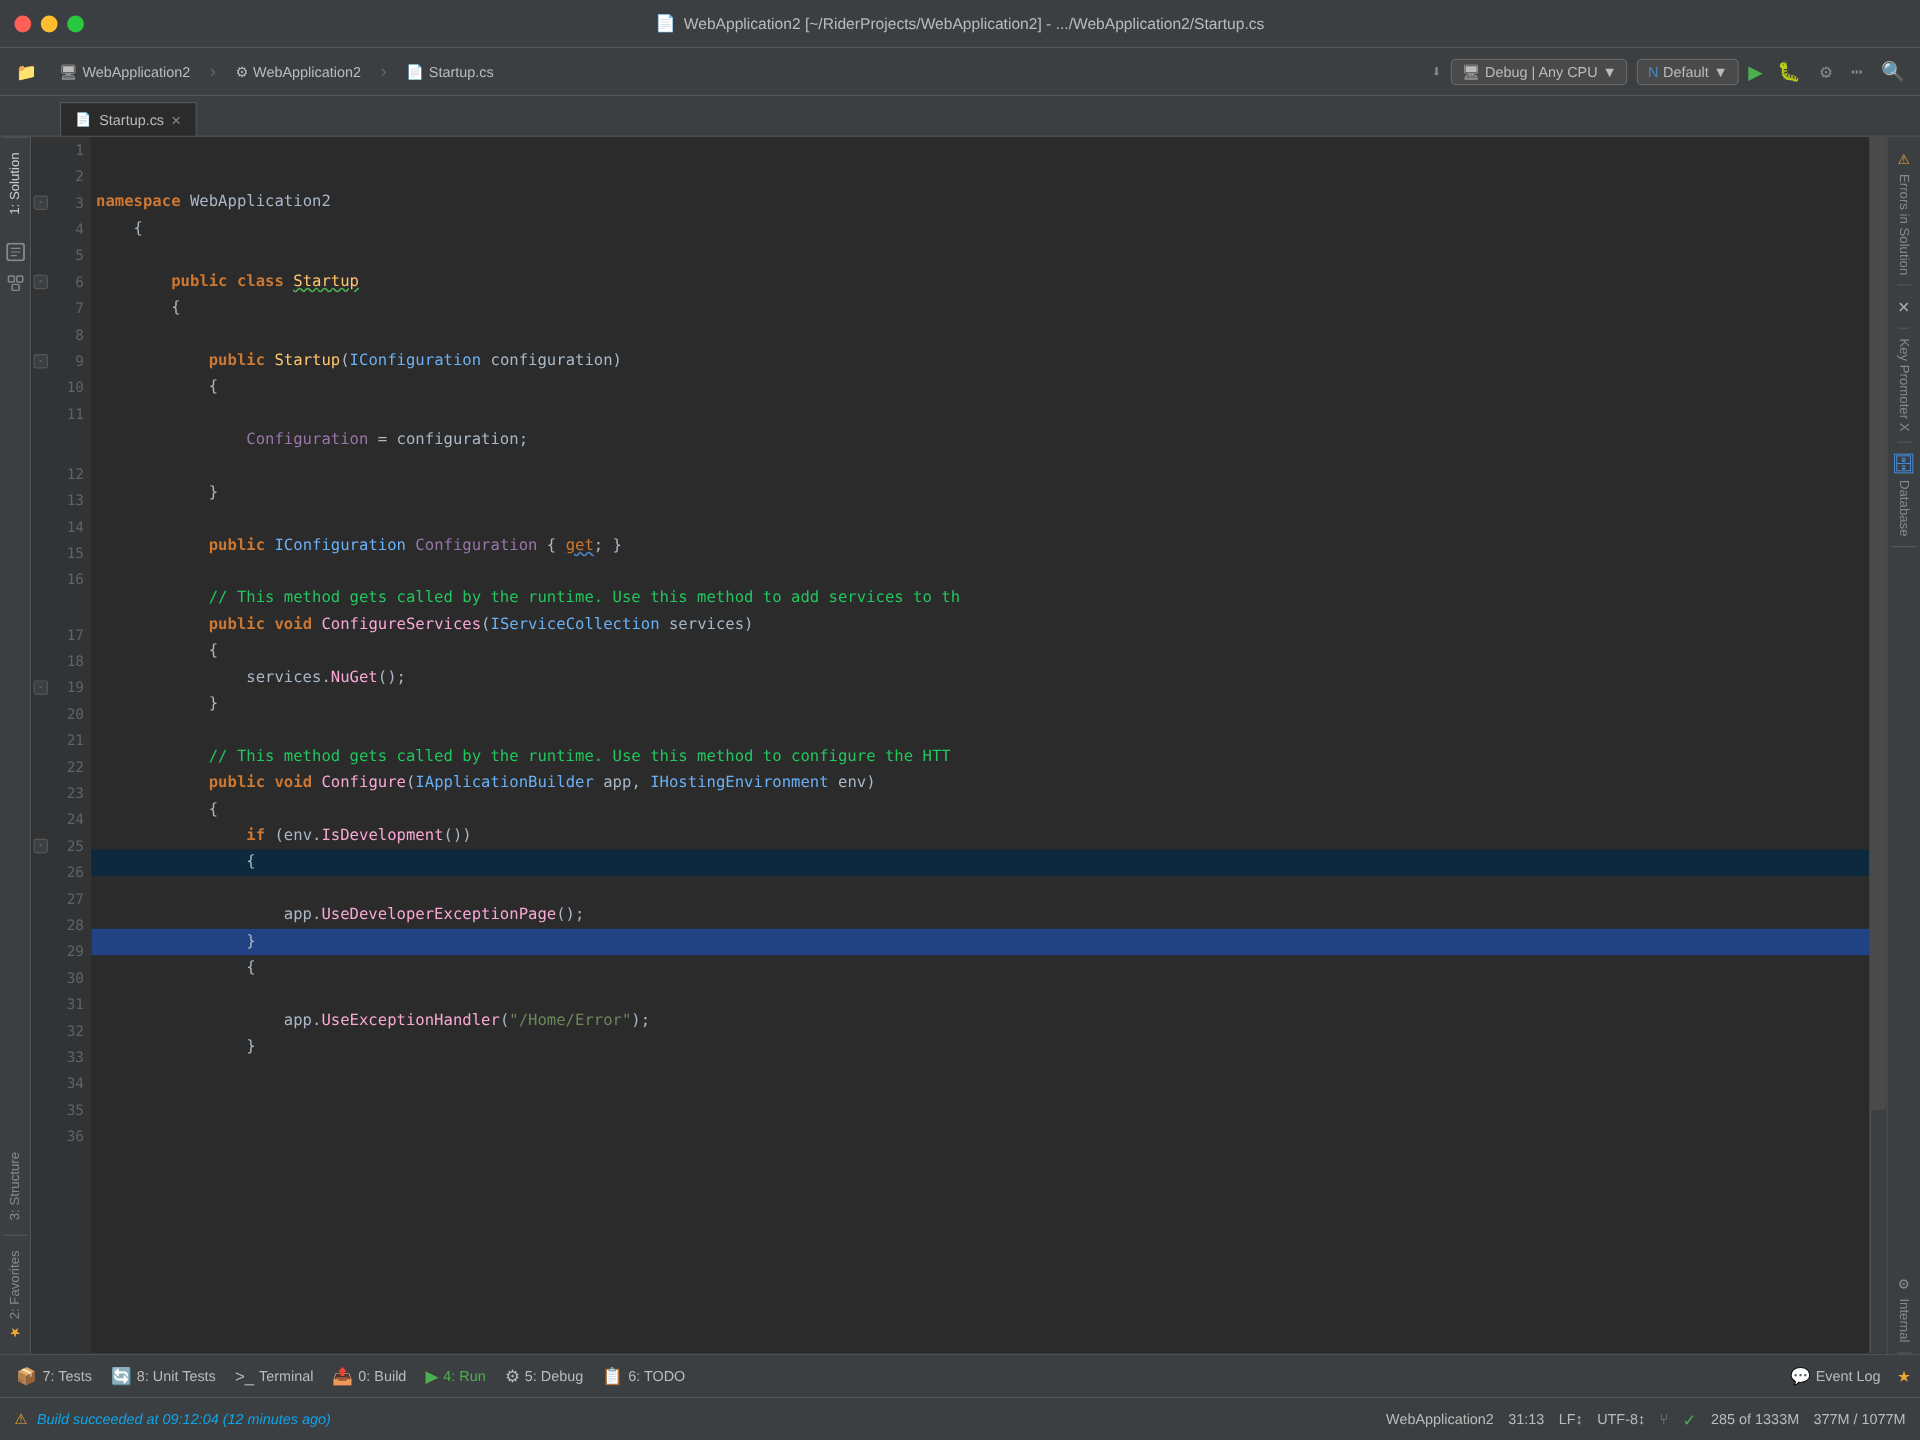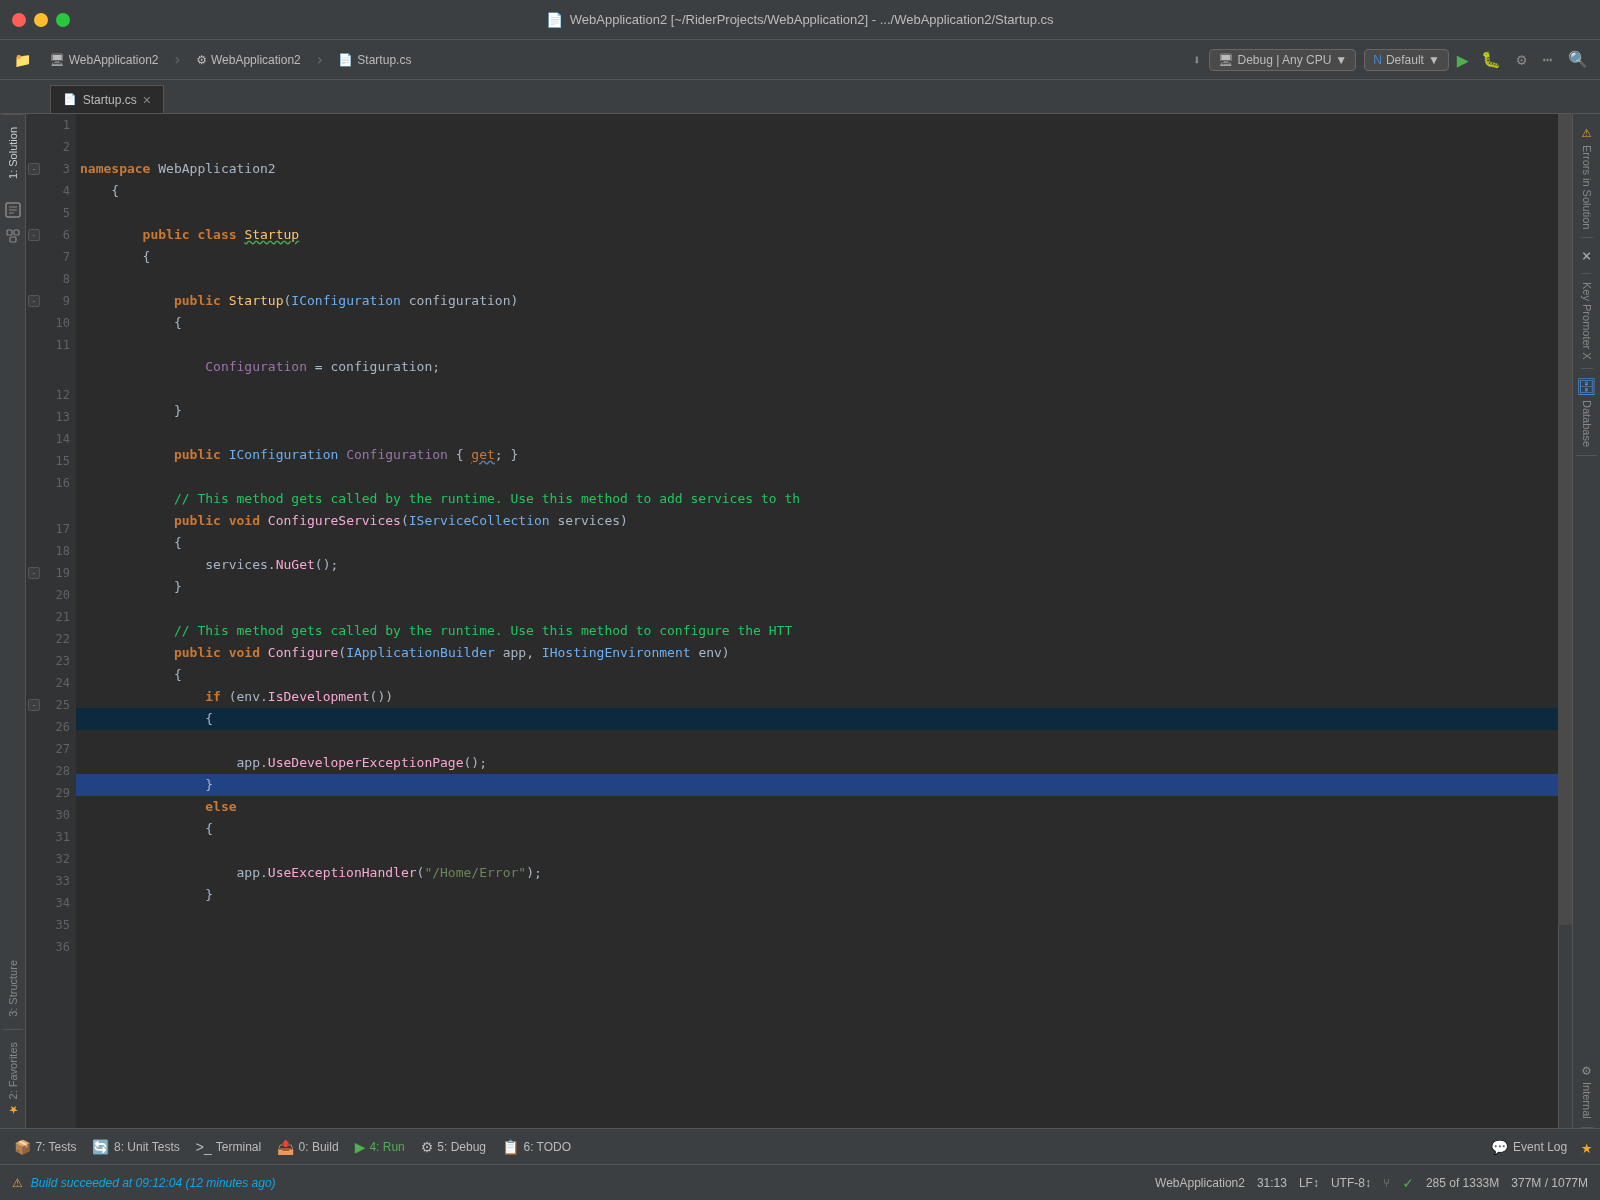--- a/index.html
+++ b/index.html
@@ -516,21 +516,20 @@
         <div class="code-line"><span class="punct">            }</span></div>
         <div class="code-line">&nbsp;</div>
         <div class="code-line"><span class="comment">            // This method gets called by the runtime. Use this method to configure the HTT</span></div>
         <div class="code-line"><span class="kw">            public</span><span class="punct"> </span><span class="kw">void</span><span class="punct"> </span><span class="method">Configure</span><span class="punct">(</span><span class="iface">IApplicationBuilder</span><span class="punct"> </span><span class="param">app</span><span class="punct">, </span><span class="iface">IHostingEnvironment</span><span class="punct"> </span><span class="param">env</span><span class="punct">)</span></div>
         <div class="code-line"><span class="punct">            {</span></div>
         <div class="code-line"><span class="kw">                if</span><span class="punct"> (</span><span class="param">env</span><span class="punct">.</span><span class="method">IsDevelopment</span><span class="punct">())</span></div>
         <div class="code-line cursor-line"><span class="punct">                {</span></div>
         <div class="code-line">&nbsp;</div>
         <div class="code-line"><span class="param">                    app</span><span class="punct">.</span><span class="method">UseDeveloperExceptionPage</span><span class="punct">();</span></div>
         <div class="code-line highlighted"><span class="punct">                }</span></div>
-        <div class="code-line"><span class="kw">                else</span></div>
         <div class="code-line"><span class="punct">                {</span></div>
         <div class="code-line">&nbsp;</div>
         <div class="code-line"><span class="param">                    app</span><span class="punct">.</span><span class="method">UseExceptionHandler</span><span class="punct">(</span><span class="string">"/Home/Error"</span><span class="punct">);</span></div>
         <div class="code-line"><span class="punct">                }</span></div>
       </div>
 
       <div style="width:14px; background:#3c3f41; border-left:1px solid #555; position:relative; flex-shrink:0;">
 
         <div style="position:absolute; right:2px; top:30%; width:8px; height:3px; background:#f0a732;"></div>
         <div style="position:absolute; right:2px; top:45%; width:8px; height:3px; background:#4a86c8;"></div>

